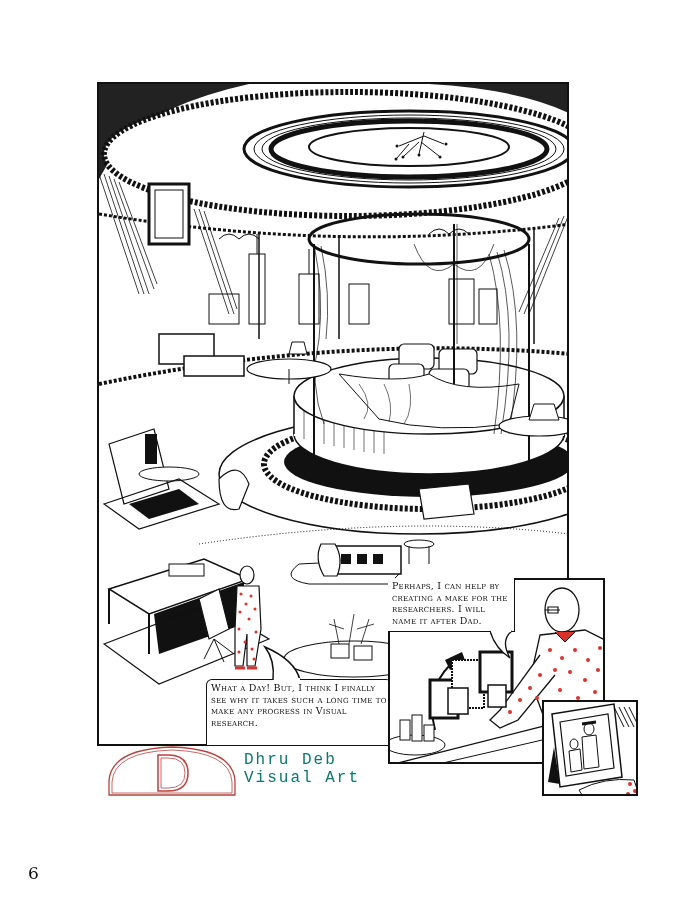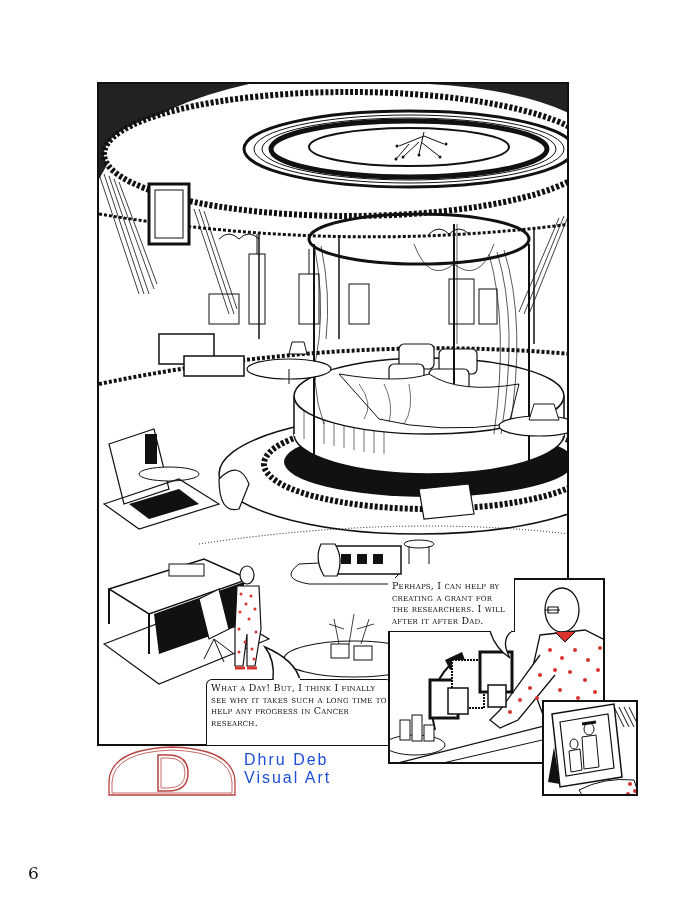--- a/index.html
+++ b/index.html
@@ -6,21 +6,21 @@
   body { width:700px; height:905px; background:#ffffff; position:relative; overflow:hidden; font-family:"DejaVu Serif", serif; }
   .abs { position:absolute; }
   .panel { position:absolute; border:2px solid #111; background:#fff; overflow:hidden; box-sizing:border-box; }
   #main-panel { left:97px; top:82px; width:472px; height:664px; }
   #panel-2 { left:388px; top:578px; width:217px; height:186px; }
   #panel-3 { left:542px; top:700px; width:96px; height:96px; }
   .bubble { position:absolute; background:#fff; border:1.5px solid #111; box-sizing:border-box; padding:2px 4px;
     font-family:"DejaVu Serif", serif; font-variant:small-caps; font-size:9.5px; line-height:11.5px; color:#111; letter-spacing:0.2px; }
   #bubble-1 { left:206px; top:679px; width:186px; height:66px; border-radius:6px 6px 0 0; border-bottom:none; }
   #bubble-2 { left:388px; top:578px; width:127px; height:54px; border-left:none; border-top:none; }
-  .logo-text { position:absolute; font-family:Liberation Sans, sans-serif; color:#1d4ed8; font-size:16px; letter-spacing:2px; line-height:20px; }
+  .logo-text { position:absolute; font-family:Liberation Mono, monospace; color:#0f766e; font-size:16px; letter-spacing:2px; line-height:20px; }
   #page-number { left:28px; top:863px; font-family:"DejaVu Serif", serif; font-size:17px; color:#111; }
   svg { display:block; }
 </style>
 </head>
 <body>
 
 <div class="panel" id="main-panel">
   <svg width="472" height="664" viewBox="0 0 472 664">
 
     <path d="M0 0 L150 0 Q60 20 20 60 L0 95 Z" fill="#222"></path>
@@ -194,21 +194,21 @@
       <path d="M240 560 L235 535 M250 560 L255 530 M262 560 L270 535 M245 545 L230 540 M258 545 L275 540"></path>
     </g>
     <rect x="232" y="560" width="18" height="14" fill="#fff" stroke="#111"></rect>
     <rect x="255" y="562" width="18" height="14" fill="#fff" stroke="#111"></rect>
 
     <path d="M300 525 L472 505" stroke="#111" stroke-width="1.5"></path>
   </svg>
 </div>
 
 <div class="bubble" id="bubble-1">
-  <span>What a Day! But, I think I finally see why it takes such a long time to help any progress in Cancer research.</span>
+  <span>What a Day! But, I think I finally see why it takes such a long time to make any progress in Visual research.</span>
 </div>
 <svg class="abs" style="left:255px;top:645px;" width="60" height="36">
   <path d="M18 35 Q20 15 10 2 Q40 15 45 35" fill="#fff" stroke="#111" stroke-width="1.5"></path>
   <rect x="19" y="33" width="26" height="4" fill="#fff"></rect>
 </svg>
 
 <div class="panel" id="panel-2">
   <svg width="217" height="186" viewBox="0 0 217 186">
 
     <ellipse cx="172" cy="30" rx="17" ry="22" fill="#fff" stroke="#111" stroke-width="1.3"></ellipse>
@@ -253,21 +253,21 @@
     <rect x="10" y="140" width="10" height="20" fill="#fff" stroke="#111"></rect>
     <rect x="22" y="135" width="10" height="26" fill="#fff" stroke="#111"></rect>
     <rect x="34" y="145" width="10" height="16" fill="#fff" stroke="#111"></rect>
 
     <path d="M0 185 L217 130" stroke="#111" stroke-width="1.3"></path>
     <path d="M40 186 L217 145" stroke="#111" stroke-width="1"></path>
   </svg>
 </div>
 
 <div class="bubble" id="bubble-2">
-  <span>Perhaps, I can help by creating a grant for the researchers. I will after it after Dad.</span>
+  <span>Perhaps, I can help by creating a make for the researchers. I will name it after Dad.</span>
 </div>
 <svg class="abs" style="left:490px;top:630px;" width="40" height="30">
   <path d="M0 1 Q5 18 20 28 Q10 10 22 1" fill="#fff" stroke="#111" stroke-width="1.3"></path>
   <rect x="1" y="0" width="20" height="2" fill="#fff"></rect>
 </svg>
 
 <div class="panel" id="panel-3">
   <svg width="96" height="96" viewBox="0 0 96 96">
     <g stroke="#111" stroke-width="1" fill="none">
       <path d="M70 5 L80 25 M75 5 L85 25 M80 5 L90 25 M85 5 L95 25"></path>

